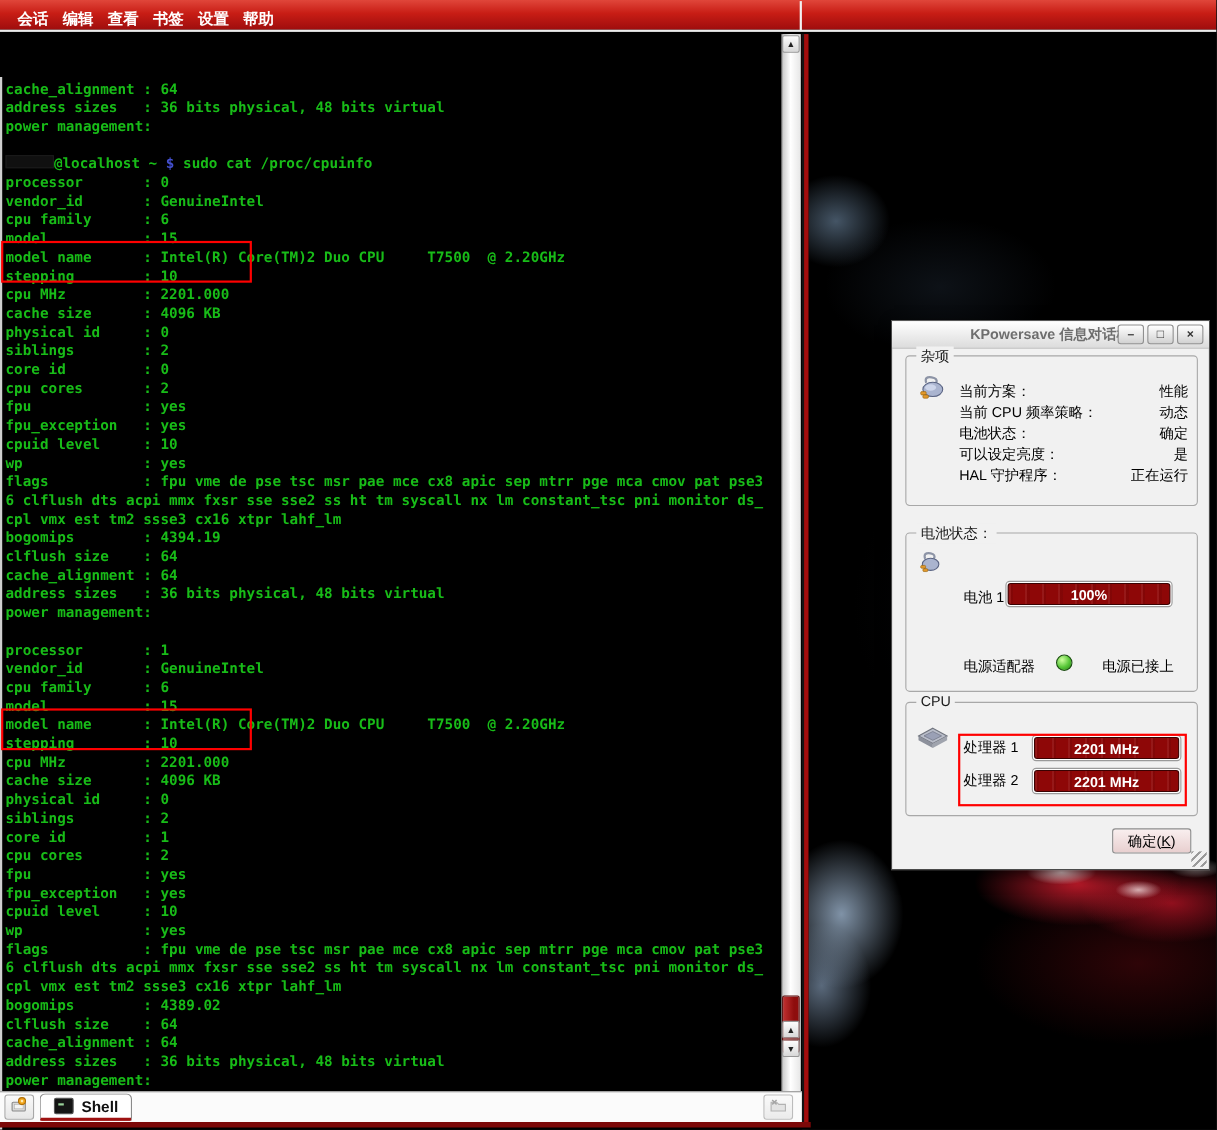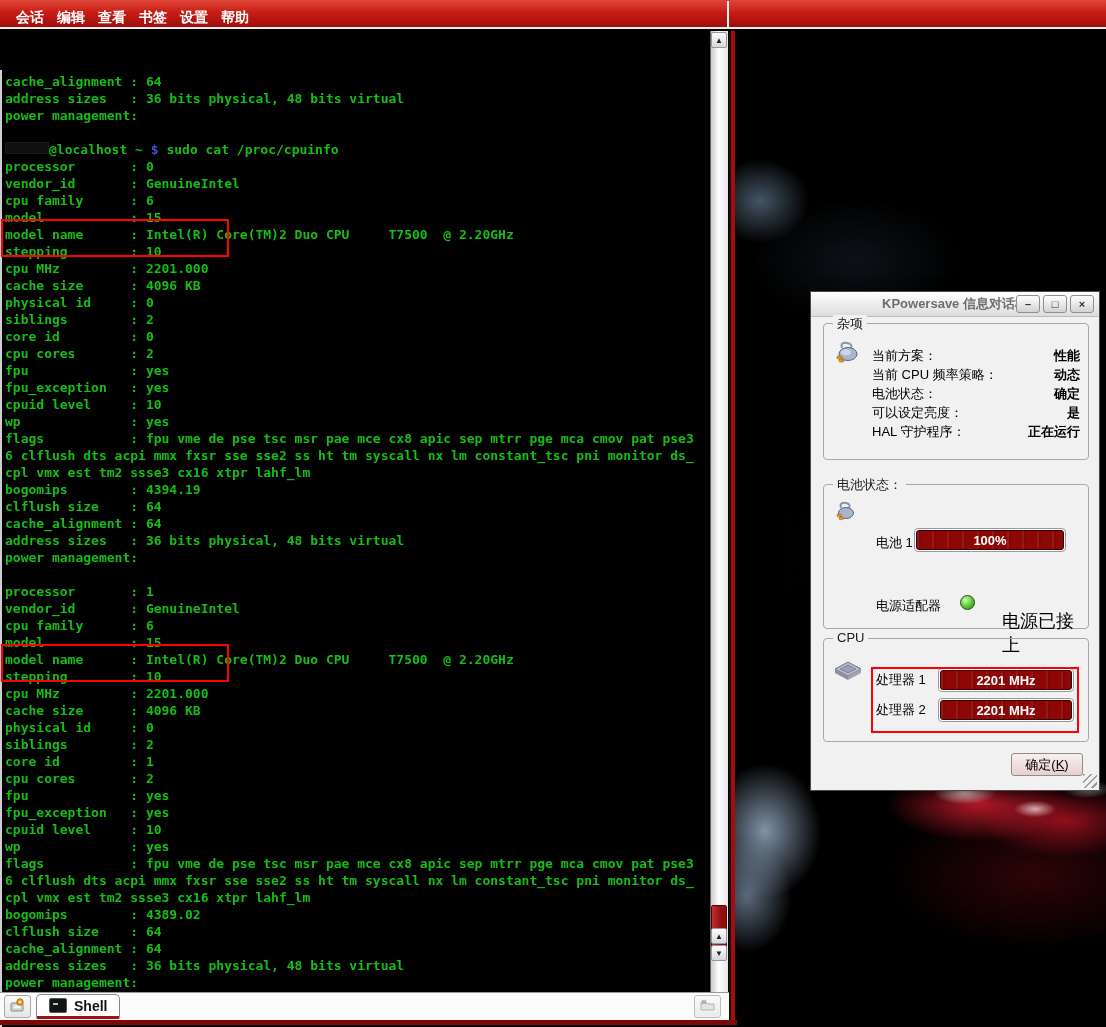--- a/index.html
+++ b/index.html
@@ -76,32 +76,32 @@
   .dlg-btn{width:24px;height:18px;border:1px solid #8f8f8f;border-radius:3px;
            background:linear-gradient(#ffffff,#d2d2d2);font-size:11px;font-weight:bold;color:#333;
            display:flex;align-items:center;justify-content:center;box-sizing:border-box;cursor:default;}
   .group{position:absolute;left:12px;width:266px;border:1px solid #a8a8a8;border-radius:4px;box-sizing:border-box;}
   .g-misc{top:31px;height:137px;} .g-batt{top:192px;height:145px;} .g-cpu{top:346px;height:104px;}
   .group-legend{position:absolute;top:-9px;left:9px;background:#f1f1f1;padding:0 4px;font-size:13px;color:#1a1a1a;}
   .g-icon{position:absolute;left:10px;top:16px;}
   .info-rows{position:absolute;left:48px;right:8px;top:22px;}
   .info-row{display:flex;justify-content:space-between;align-items:center;height:19px;}
   .info-label{font-size:13px;color:#000;}
-  .info-value{font-size:13px;font-weight:bold;color:#000;}
+  .info-value{font-size:13px;font-weight:normal;color:#000;}
   
   .bar{border:1px solid #9a9a9a;border-radius:4px;background:#fff;padding:1px;box-sizing:border-box;}
   .bar-fill{height:100%;border-radius:3px;background:#8e0707;color:#fff;font-weight:bold;font-size:13px;
             text-align:center;line-height:19px;border:1px solid #3a0202;box-sizing:border-box;
             background-image:repeating-linear-gradient(90deg,rgba(255,255,255,.07) 0 2px,rgba(0,0,0,.08) 2px 4px,transparent 4px 15px);}
   .batt-label{position:absolute;left:52px;top:49px;font-size:13px;color:#000;}
   .batt-bar{position:absolute;left:90px;top:43px;width:152px;height:24px;}
   .adp-label{position:absolute;left:52px;top:112px;font-size:13px;color:#000;}
   .led{position:absolute;left:136px;top:110px;width:15px;height:15px;border-radius:50%;
        background:radial-gradient(circle at 35% 30%,#cdff9e,#55c636 55%,#2e7d1b);border:1px solid #1c4d12;box-sizing:border-box;}
-  .adp-status{position:absolute;left:178px;top:124px;font-size:18px;color:#000;}
+  .adp-status{position:absolute;left:178px;top:112px;font-size:13px;color:#000;}
   .cpu-rows{position:absolute;left:52px;top:30px;right:10px;}
   .cpu-row{display:flex;align-items:center;height:22px;margin-bottom:8px;}
   .cpu-row .info-label{width:60px;}
   .cpu-bar{width:136px;height:24px;margin-left:2px;}
   .cpu-hl{position:absolute;left:60px;top:375px;width:208px;height:66px;border:2px solid #ff0000;box-sizing:border-box;}
   .ok-btn{position:absolute;right:16px;top:461px;width:72px;height:23px;border:1px solid #8d8d8d;border-radius:3px;
           background:linear-gradient(#f9efef,#e8cfcf);font-size:13px;color:#000;text-align:center;line-height:21px;box-sizing:border-box;cursor:default;}
   .ok-btn u{text-decoration:underline;}
   .grip{position:absolute;right:2px;bottom:2px;width:14px;height:14px;
         background:repeating-linear-gradient(135deg,#9a9a9a 0 2px,transparent 2px 5px);}

